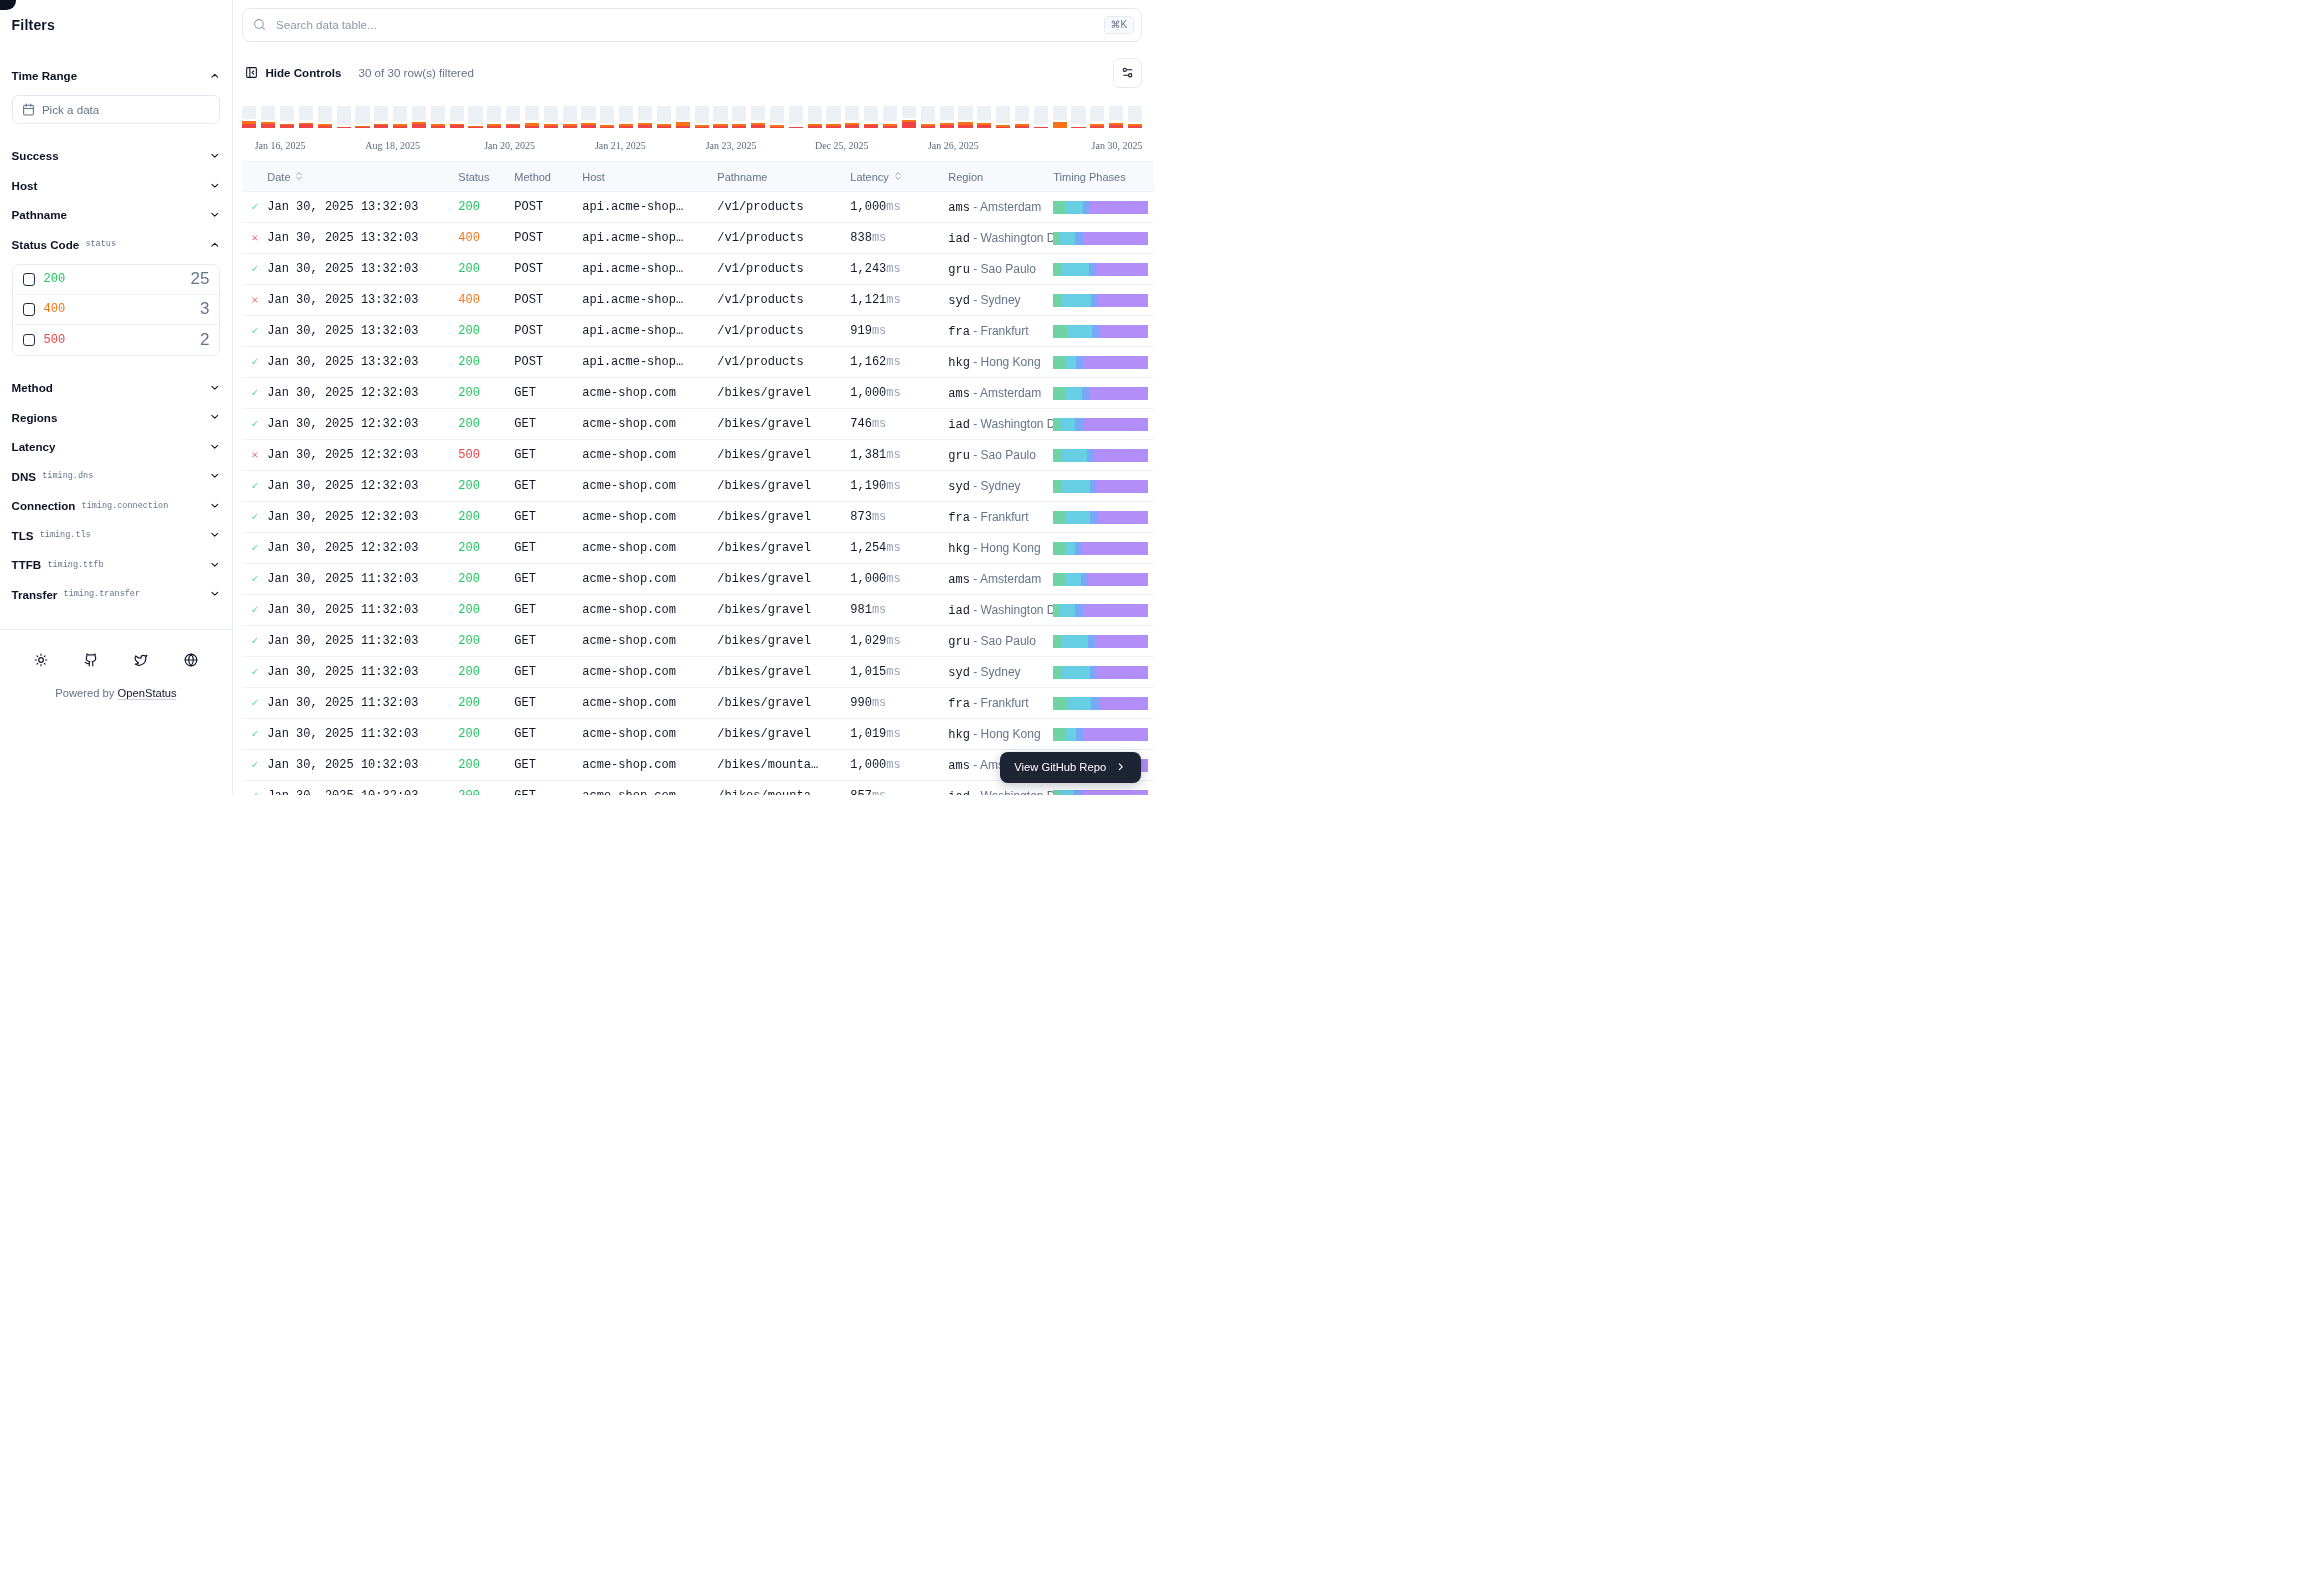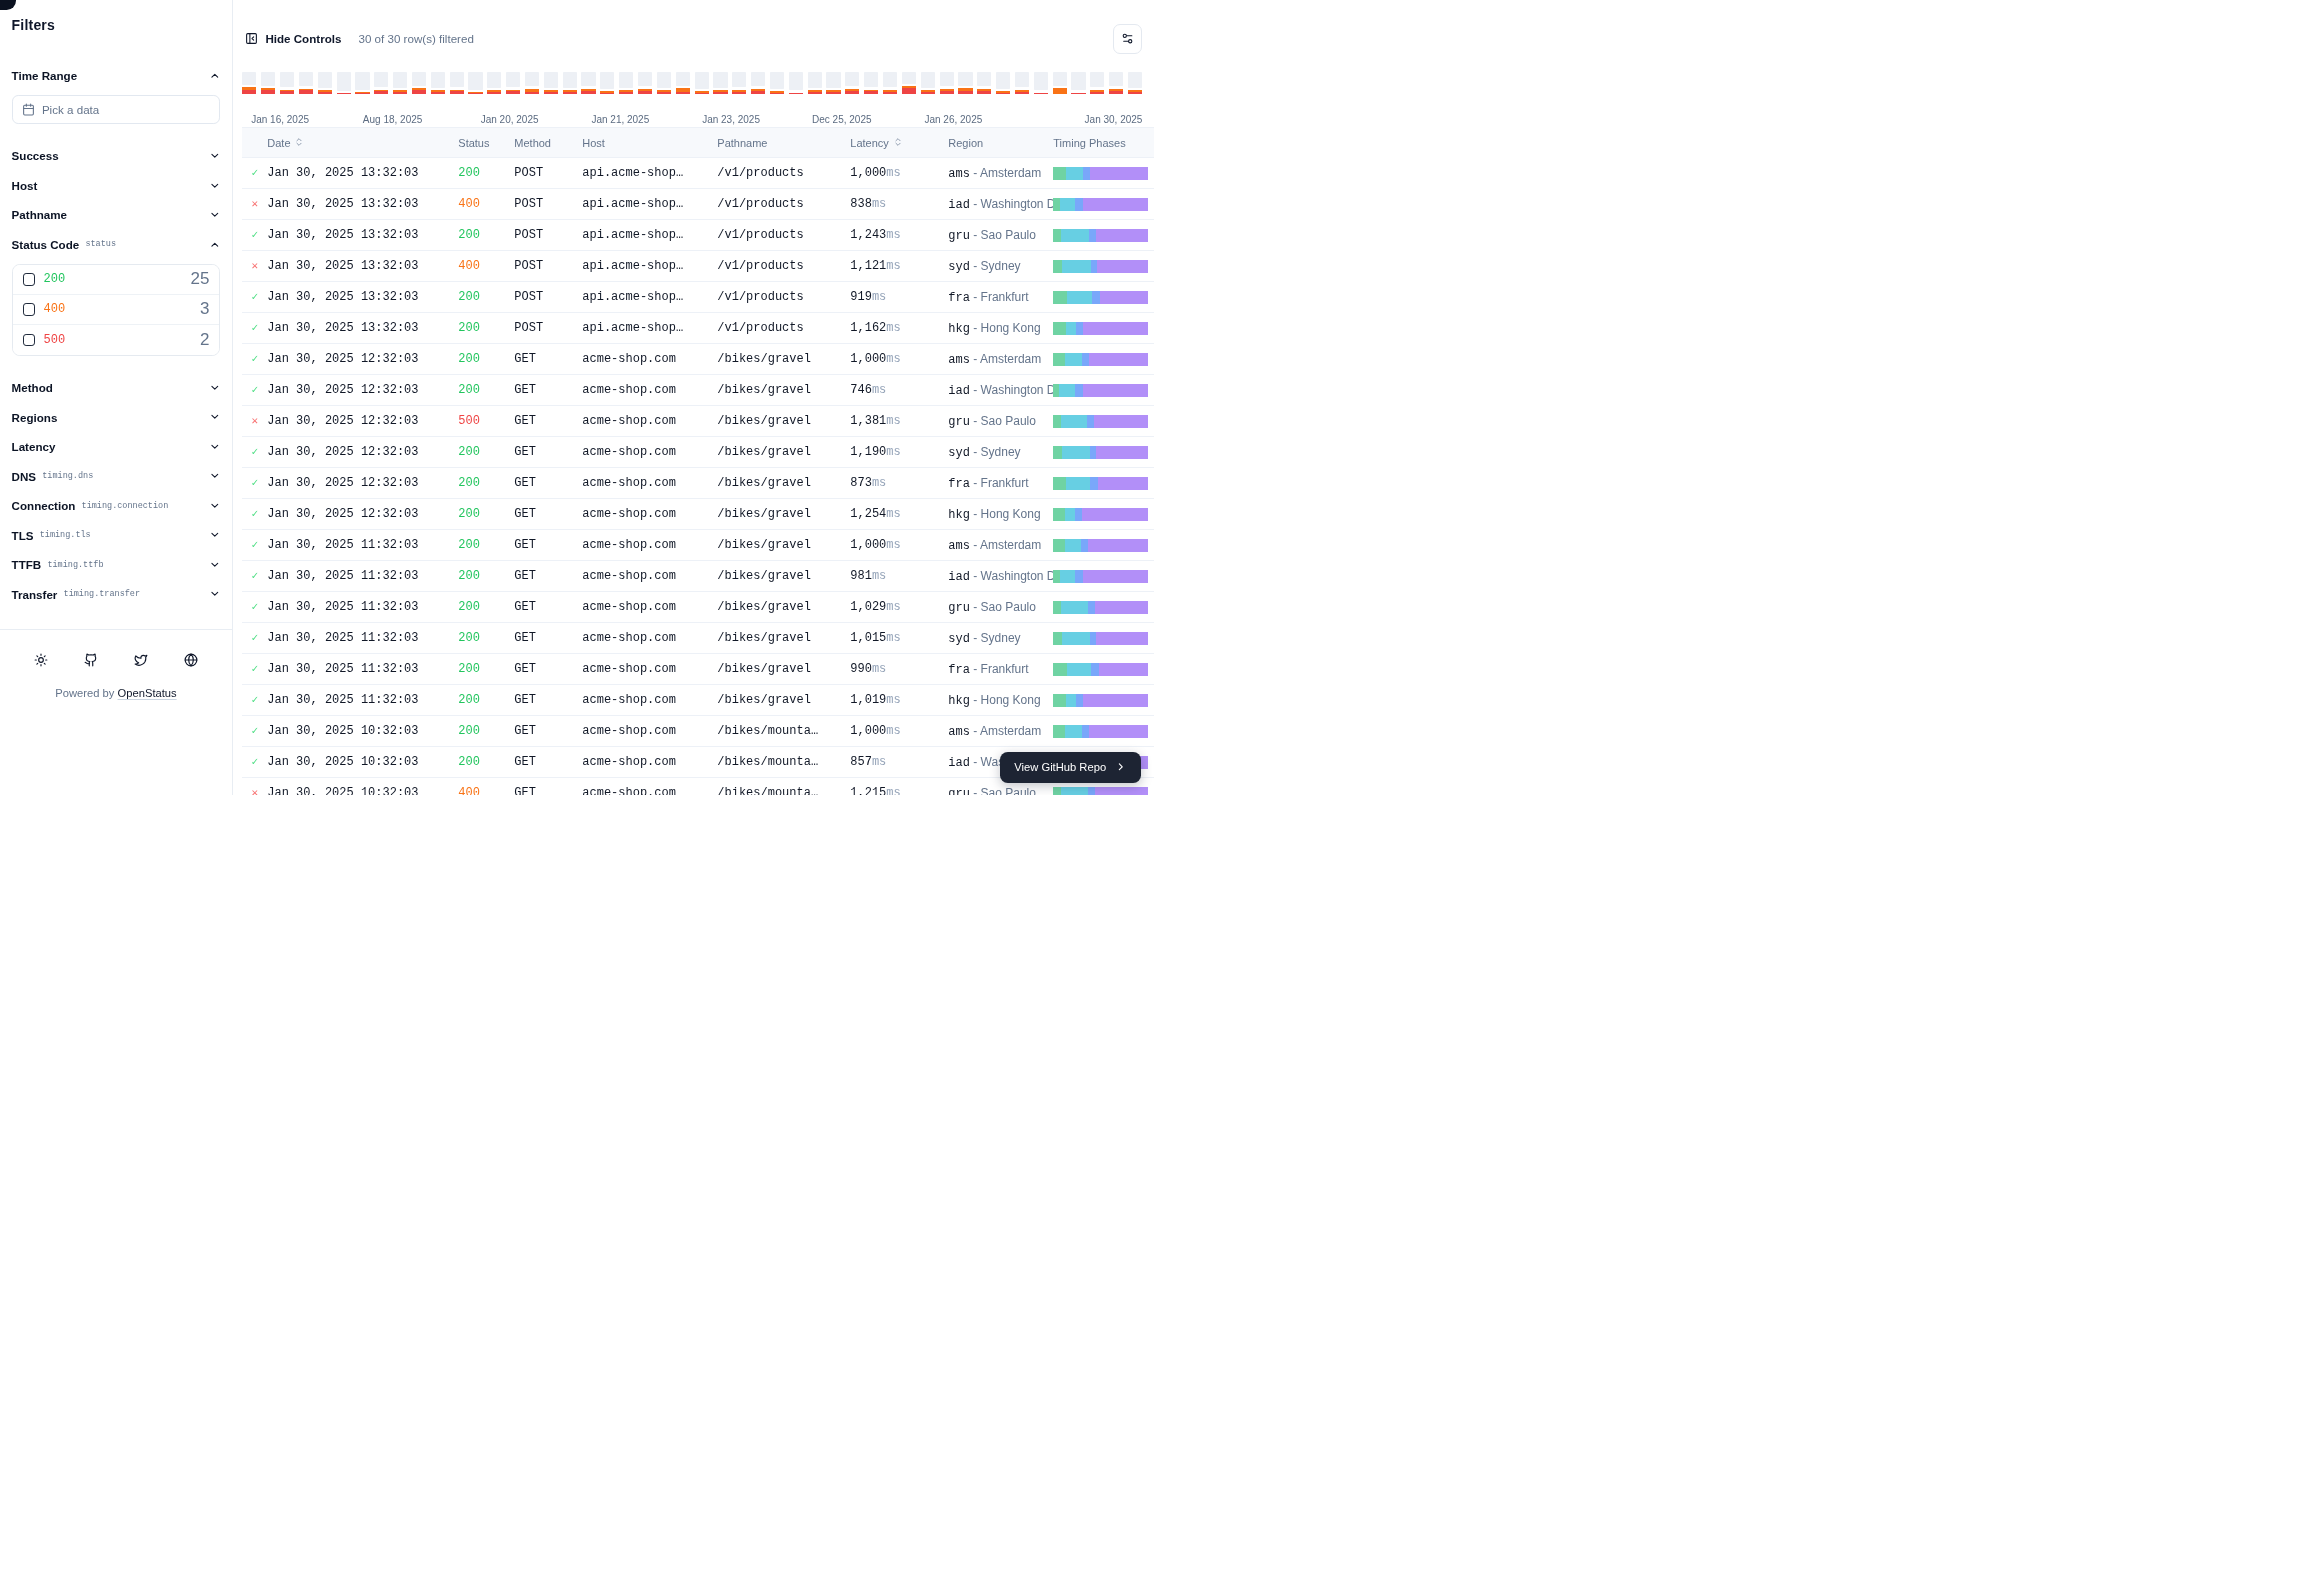--- a/index.html
+++ b/index.html
@@ -67,21 +67,21 @@
     cursor:pointer; color:#0f172a; }
 
   
   .chart{ margin-top:18.6px; }
   .bars{ display:flex; gap:4.7px; height:22px; align-items:stretch; }
   .barslot{ flex:1; position:relative; }
   .barslot .gray{ position:absolute; top:0; left:0; right:0; background:#edf0f5; border-radius:0.8px; }
   .barslot .o{ position:absolute; left:0; right:0; background:#f97316; }
   .barslot .r{ position:absolute; left:0; right:0; bottom:0; background:#ee4444; }
   .axis{ position:relative; height:15.5px; margin-top:3.1px; font-size:10px; color:#5b6b81; }
-  .axis .tick{ position:absolute; top:17px; transform:translateX(-50%); white-space:nowrap; }
+  .axis .tick{ position:absolute; top:9px; transform:translateX(-50%); white-space:nowrap;font-family:Liberation Serif, serif; }
   .axis .tick.right{ right:0; transform:none; }
 
   
   .table{ margin-top:14.7px; margin-right:-11.6px; }
   .trow{ display:grid;
     grid-template-columns:25px 191px 56px 68px 135px 133px 98px 105px minmax(0,1fr);
     align-items:center; border-bottom:0.8px solid #edf1f7; height:31px; }
   .trow.head{ background:#f7f9fc; border-top:0.8px solid #edf1f7; color:#64748b;
     font-size:11px; height:31px; cursor:default; }
   .trow.body-row{ cursor:pointer; }
@@ -298,20 +298,30 @@
       </div>
       <div class="powered">
         <span>Powered by</span>
         <a>OpenStatus</a>
       </div>
     </div>
   </aside>
 
   <main class="main">
 
+    <div class="searchbar">
+      <span style="display:flex">
+        <svg width="13" height="13" viewBox="0 0 24 24" fill="none" stroke="currentColor" stroke-width="2" stroke-linecap="round" stroke-linejoin="round">
+            <circle cx="11" cy="11" r="8"></circle>
+            <path d="m21 21-4.3-4.3"></path>
+          </svg>
+      </span>
+      <input type="text" placeholder="Search data table..." style="">
+      <span class="kbd">⌘K</span>
+    </div>
 
     <div class="controls">
       <button class="hidectrl">
         <span style="display:flex">
           <svg width="13" height="13" viewBox="0 0 24 24" fill="none" stroke="currentColor" stroke-width="2" stroke-linecap="round" stroke-linejoin="round">
               <rect x="3" y="3" width="18" height="18" rx="2"></rect>
               <path d="M9 3v18"></path>
               <path d="m16 15-3-3 3-3"></path>
             </svg>
         </span>

